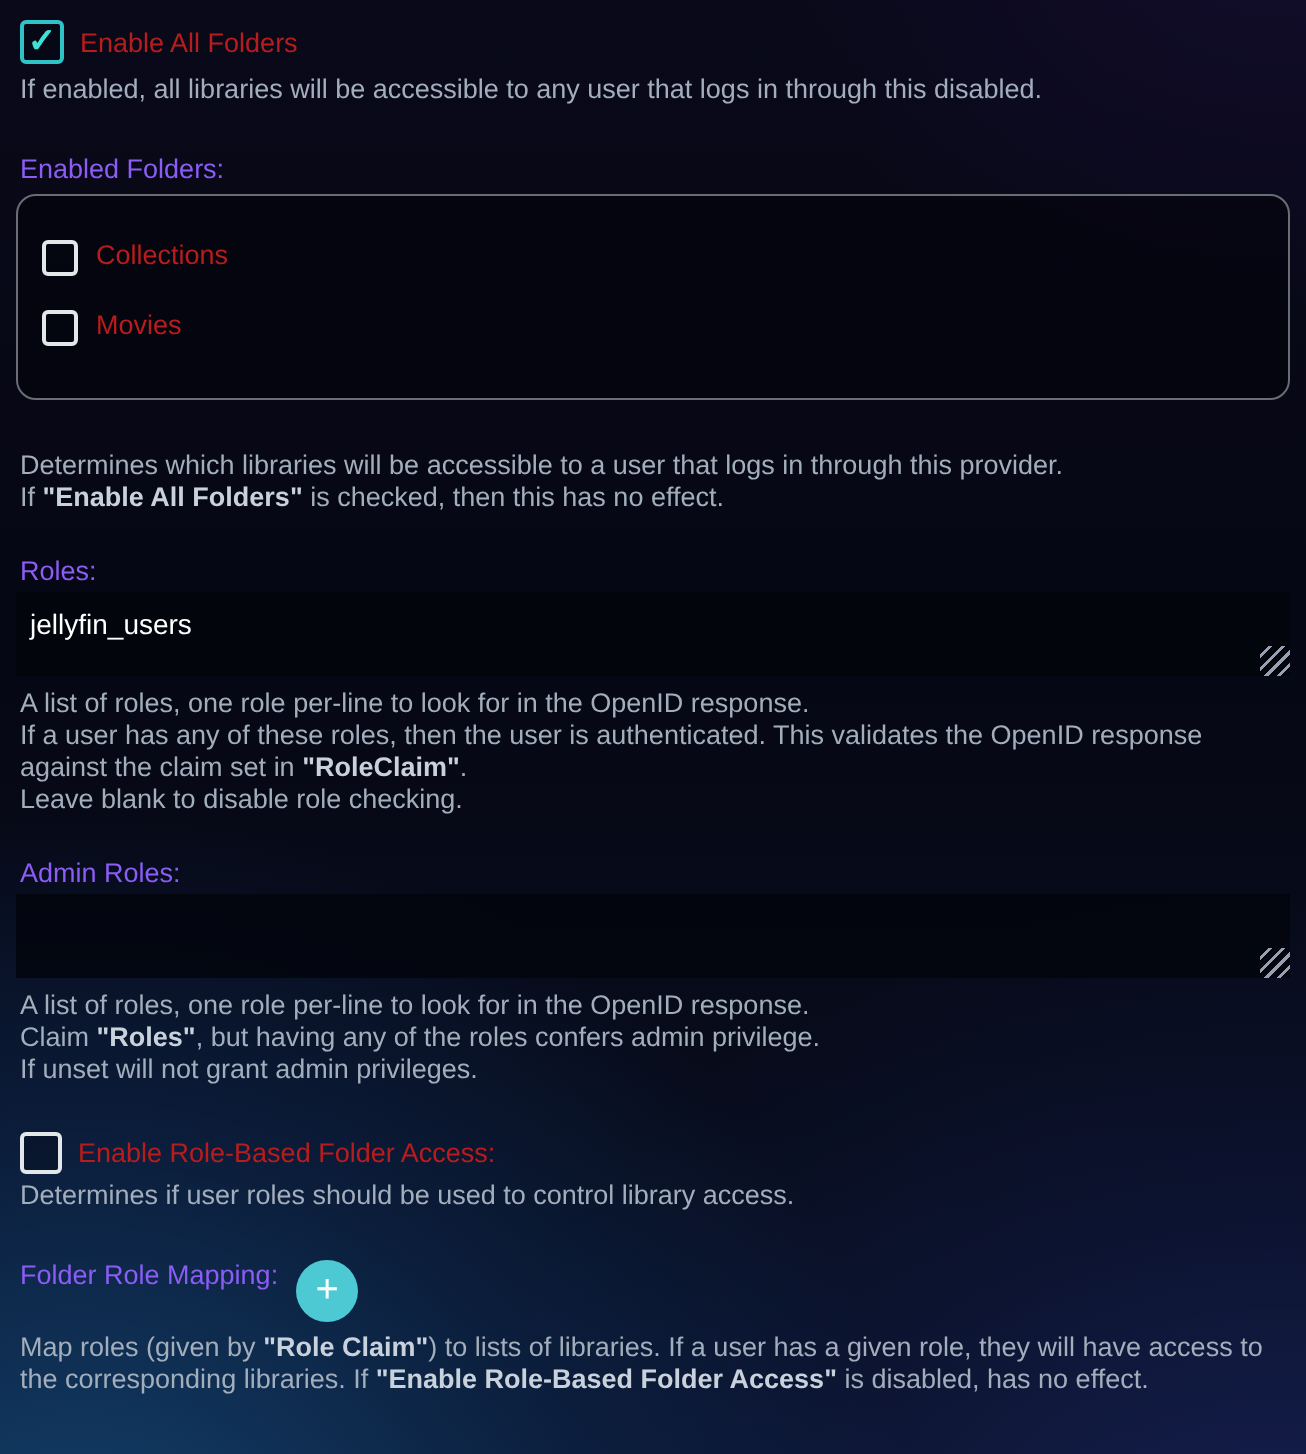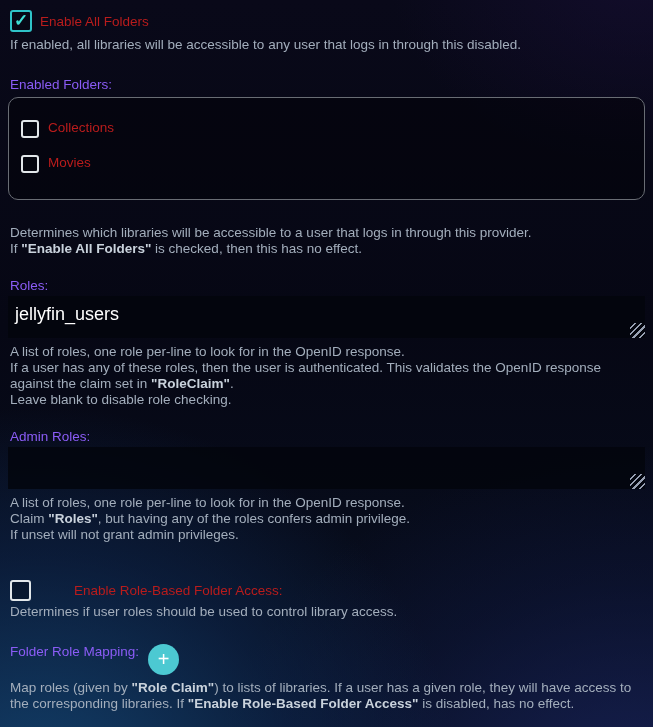--- a/index.html
+++ b/index.html
@@ -54,21 +54,21 @@
   textarea.ta {
     display: block;
     width: calc(100% + 4px);
     margin: 3px -2px 0;
     height: 42px;
     background: rgba(2,5,12,0.82);
     border: none;
     border-radius: 0;
     color: #ffffff;
     font-family: "Liberation Sans", sans-serif;
-    font-size: 18px;
+    font-size: 14px;
     padding: 8px 7px;
     resize: vertical;
     outline: none;
   }
   textarea.ta::-webkit-resizer {
     background: repeating-linear-gradient(135deg, rgba(0,0,0,0) 0 3px, #97a0b2 3px 4.5px);
   }
 
   .mapping-row { display: flex; align-items: flex-start; margin-top: 24px; }
   .add-btn {
@@ -81,21 +81,21 @@
     line-height: 1;
     display: flex; align-items: center; justify-content: center;
     margin-left: 9px;
     cursor: pointer;
     padding: 0 0 2px 0;
     font-family: "Liberation Sans", sans-serif;
   }
 
   .sp-24 { margin-top: 24px; }
   .sp-21 { margin-top: 21px; }
-  .sp-23 { margin-top: 37px; gap: 35px; }
+  .sp-23 { margin-top: 23px; }
   .sp-8  { margin-top: 25px; }
   .sp-6  { margin-top: 6px; }
   .sp-3  { margin-top: 3px; }
 </style>
 </head>
 <body>
 
 <div class="cb-row">
   <span class="cb checked">
     <span class="tick">✓</span>

